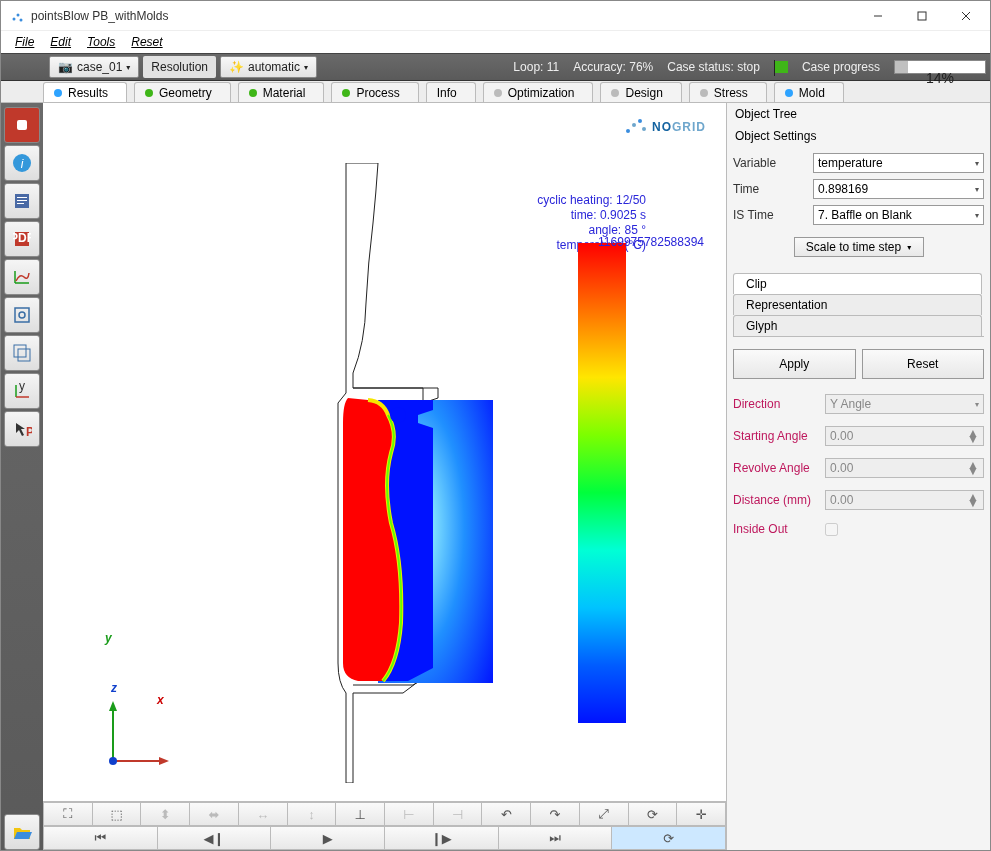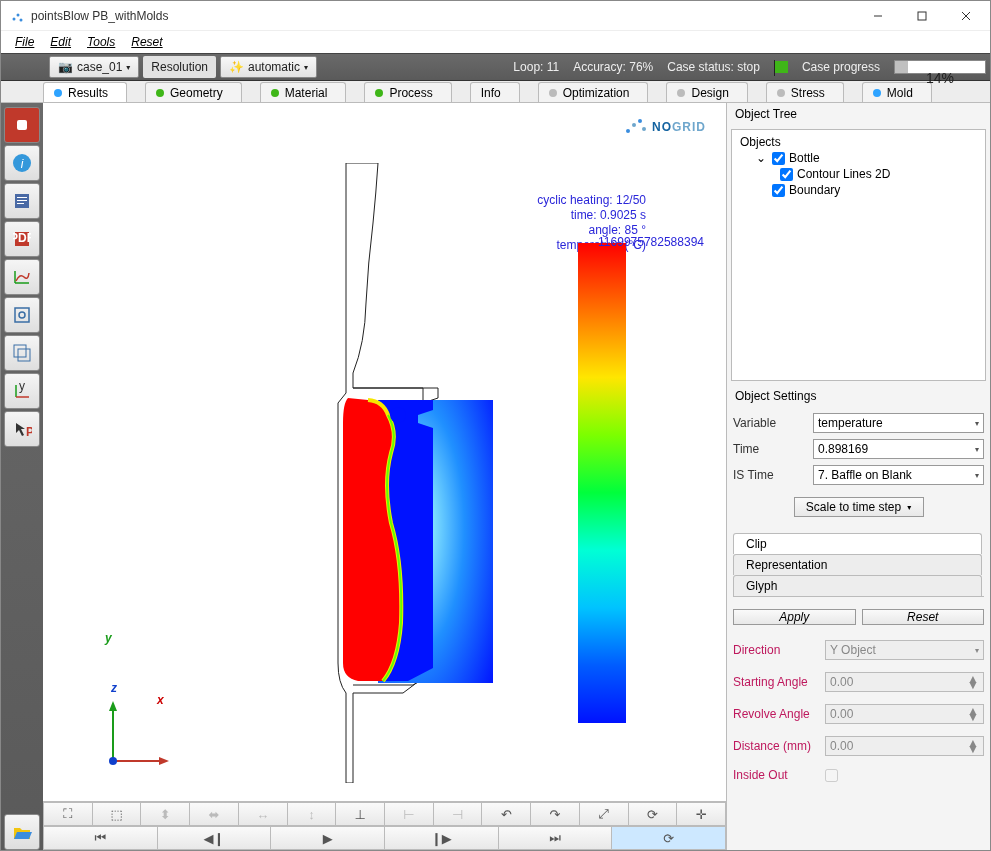--- a/index.html
+++ b/index.html
@@ -15,21 +15,21 @@
 .toolbar { height: 28px; background: linear-gradient(#6a6a6a,#5a5a5a); border-top: 1px solid #444; border-bottom: 1px solid #333; display: flex; align-items: center; color: #fff; padding: 0 4px; gap: 4px; }
 .toolbar .tbtn { background: linear-gradient(#f8f8f8,#e2e2e2); border: 1px solid #888; color: #222; padding: 2px 8px; border-radius: 2px; display: flex; align-items: center; gap: 4px; height: 22px; }
 .toolbar .tbtn .caret { font-size: 8px; }
 .toolbar .status { margin-left: auto; display: flex; align-items: center; gap: 14px; font-size: 12px; color: #eee; }
 .toolbar .progress { width: 92px; height: 14px; background: #fff; border: 1px solid #888; position: relative; }
 .toolbar .progress .fill { position: absolute; left: 0; top: 0; bottom: 0; width: 14%; background: #c0c0c0; }
 .toolbar .progress .plabel { position: absolute; inset: 0; display: flex; align-items: center; justify-content: center; font-size: 14px; color: #222; margin-top: 17px; }
 .flag { width: 14px; height: 12px; background: #3fb618; display: inline-block; position: relative; }
 .flag::after { content: ""; position: absolute; left: 0; top: -1px; bottom: -3px; width: 1px; background: #222; }
 .tabs { height: 22px; background: #ededed; border-bottom: 1px solid #bbb; display: flex; align-items: flex-end; padding-left: 42px; }
-.tab { padding: 3px 18px 3px 10px; border: 1px solid #bbb; border-bottom: none; background: #f3f3f3; margin-right: 18px; display: flex; align-items: center; gap: 6px; border-radius: 3px 3px 0 0; height: 20px; }
+.tab { padding: 3px 18px 3px 10px; border: 1px solid #bbb; border-bottom: none; background: #f3f3f3; margin-right: 7px; display: flex; align-items: center; gap: 6px; border-radius: 3px 3px 0 0; height: 20px; }
 .tab.active { background: #fff; }
 .tab .dot { width: 8px; height: 8px; border-radius: 50%; background: #2ea3ff; display:inline-block; }
 .tab .dot.green { background: #3fb618; }
 .tab .dot.grey { background: #bbb; }
 .main { flex: 1; display: flex; min-height: 0; }
 .lefttool { width: 42px; background: linear-gradient(#6a6a6a,#5a5a5a); display: flex; flex-direction: column; align-items: center; padding-top: 4px; gap: 2px; }
 .lefttool .lbtn { width: 36px; height: 36px; background: linear-gradient(#f5f5f5,#dedede); border: 1px solid #888; border-radius: 3px; display: flex; align-items: center; justify-content: center; }
 .lefttool .spacer { flex: 1; }
 .viewarea { flex: 1; display: flex; flex-direction: column; background: #fff; }
 .canvas { flex: 1; position: relative; background: #fff; }
@@ -59,21 +59,21 @@
 .tree input[type=checkbox] { width: 13px; height: 13px; }
 .settings { padding: 6px; display: flex; flex-direction: column; gap: 6px; font-size: 12px; }
 .frow { display: flex; align-items: center; gap: 16px; }
 .frow label { width: 64px; color: #333; }
 .frow .sel, .frow .inp { flex: 1; height: 20px; border: 1px solid #999; background: #fff; padding: 8px 4px; display: flex; align-items: center; justify-content: space-between; }
 .frow .sel .caret { font-size: 8px; color: #555; }
 .subtabs { display: flex; border-bottom: 1px solid #bbb; margin-top: 6px; flex-direction: column; }
 .subtab { padding: 3px 12px; border: 1px solid #bbb; border-bottom: none; background: #ededed; margin-right: 2px; border-radius: 3px 3px 0 0; }
 .subtab.active { background: #fff; }
 .btnpair { display: flex; gap: 6px; margin: 6px 0; }
-.btnpair .pbtn { flex: 1; height: 16px; border: 1px solid #999; background: linear-gradient(#fafafa,#e8e8e8); display: flex; align-items: center; justify-content: center; font-style: italic; }
+.btnpair .pbtn { flex: 1; height: 30px; border: 1px solid #999; background: linear-gradient(#fafafa,#e8e8e8); display: flex; align-items: center; justify-content: center; }
 .frow2 { display: flex; align-items: center; gap: 6px; margin: 3px 0; }
 .frow2 label { width: 86px; color: #be185d; }
 .frow2 .sel2, .frow2 .spin { flex: 1; height: 20px; border: 1px solid #bbb; background: #eee; color: #888; padding: 0 4px; display: flex; align-items: center; justify-content: space-between; }
 .frow2 .spin .arrows { display: flex; flex-direction: column; font-size: 6px; line-height: 6px; color: #888; }
 .scaletime { align-self:center; margin: 6px auto 4px; width: 130px; height: 20px; border: 1px solid #999; background: linear-gradient(#fafafa,#e8e8e8); display: flex; align-items: center; justify-content: center; gap: 6px; }
 .cbwrap { display:flex; align-items:center; gap:6px; }
 .cbwrap input { width:13px;height:13px; }
 svg { display: block; }
 </style>
 </head>
@@ -334,41 +334,20 @@
           <div class="bbtn">▶</div>
           <div class="bbtn">❙▶</div>
           <div class="bbtn">⏭</div>
           <div class="bbtn active">⟳</div>
         </div>
       </div>
     </div>
 
     <div class="rightpane">
       <div style="padding:4px 8px;">Object Tree</div>
-      <div class="panel">
-        <div class="tree">
-          <div class="trow">
-              <span>Objects</span>
-            </div>
-          <div class="trow indent1">
-              <span class="caret">⌄</span>
-              <input type="checkbox" checked="" style="">
-              <span>Bottle</span>
-            </div>
-          <div class="trow indent2">
-              <input type="checkbox" checked="" style="">
-              <span>Contour Lines 2D</span>
-            </div>
-          <div class="trow indent1">
-              <span class="caret"></span>
-              <input type="checkbox" checked="" style="">
-              <span>Boundary</span>
-            </div>
-        </div>
-      </div>
 
       <div style="padding:4px 8px;">Object Settings</div>
       <div class="settings">
         <div class="frow">
             <label>Variable</label>
           <div class="sel">
               <span>temperature</span>
               <span class="caret">▾</span>
             </div>
           </div>
@@ -399,21 +378,21 @@
         </div>
 
         <div class="btnpair">
           <div class="pbtn">Apply</div>
           <div class="pbtn">Reset</div>
         </div>
 
         <div class="frow2">
             <label>Direction</label>
           <div class="sel2">
-              <span>Y Object</span>
+              <span>Y Angle</span>
               <span style="font-size:8px;">▾</span>
             </div>
           </div>
         <div class="frow2">
             <label>Starting Angle</label>
           <div class="spin">
               <span>0.00</span>
               <span class="arrows">
                 <span>▲</span>
                 <span>▼</span>

